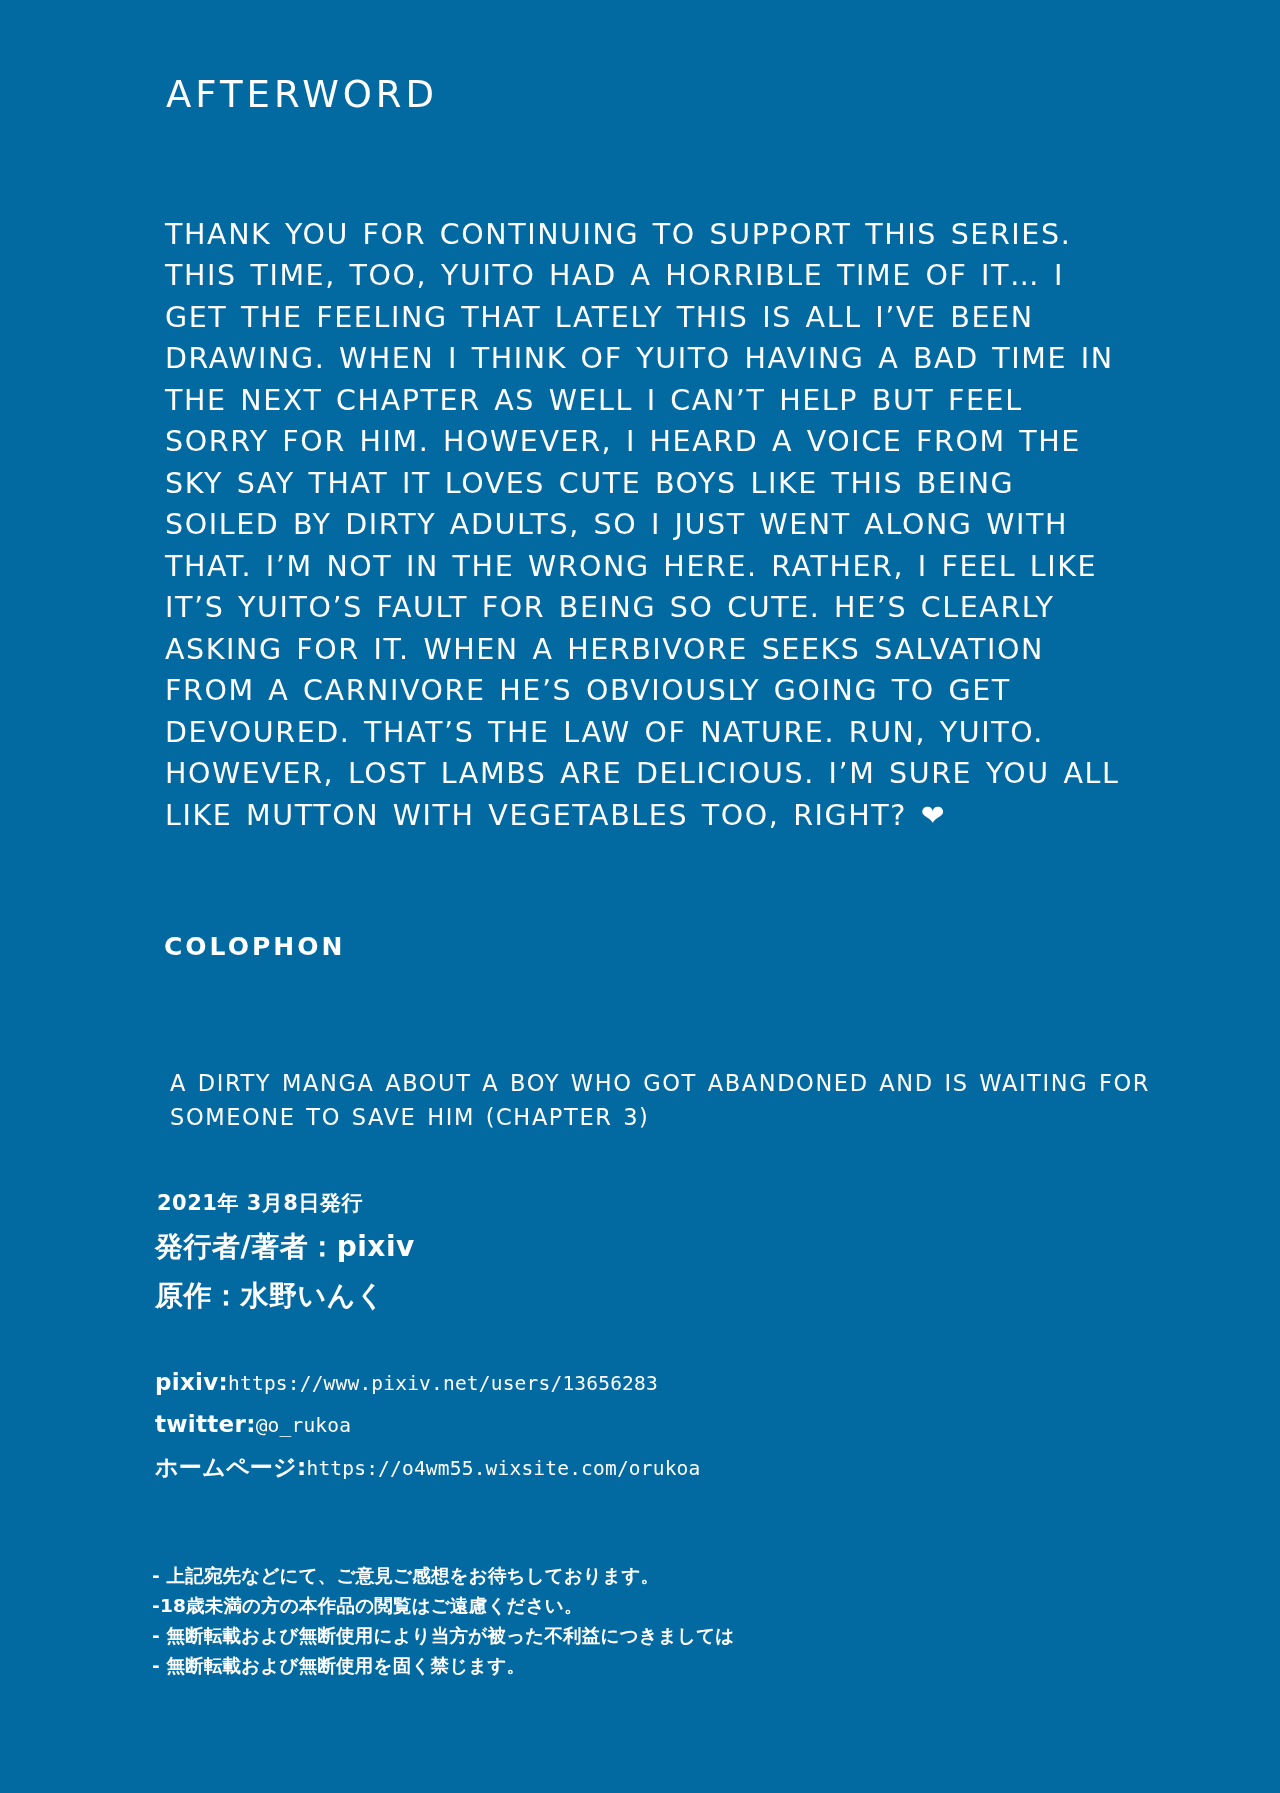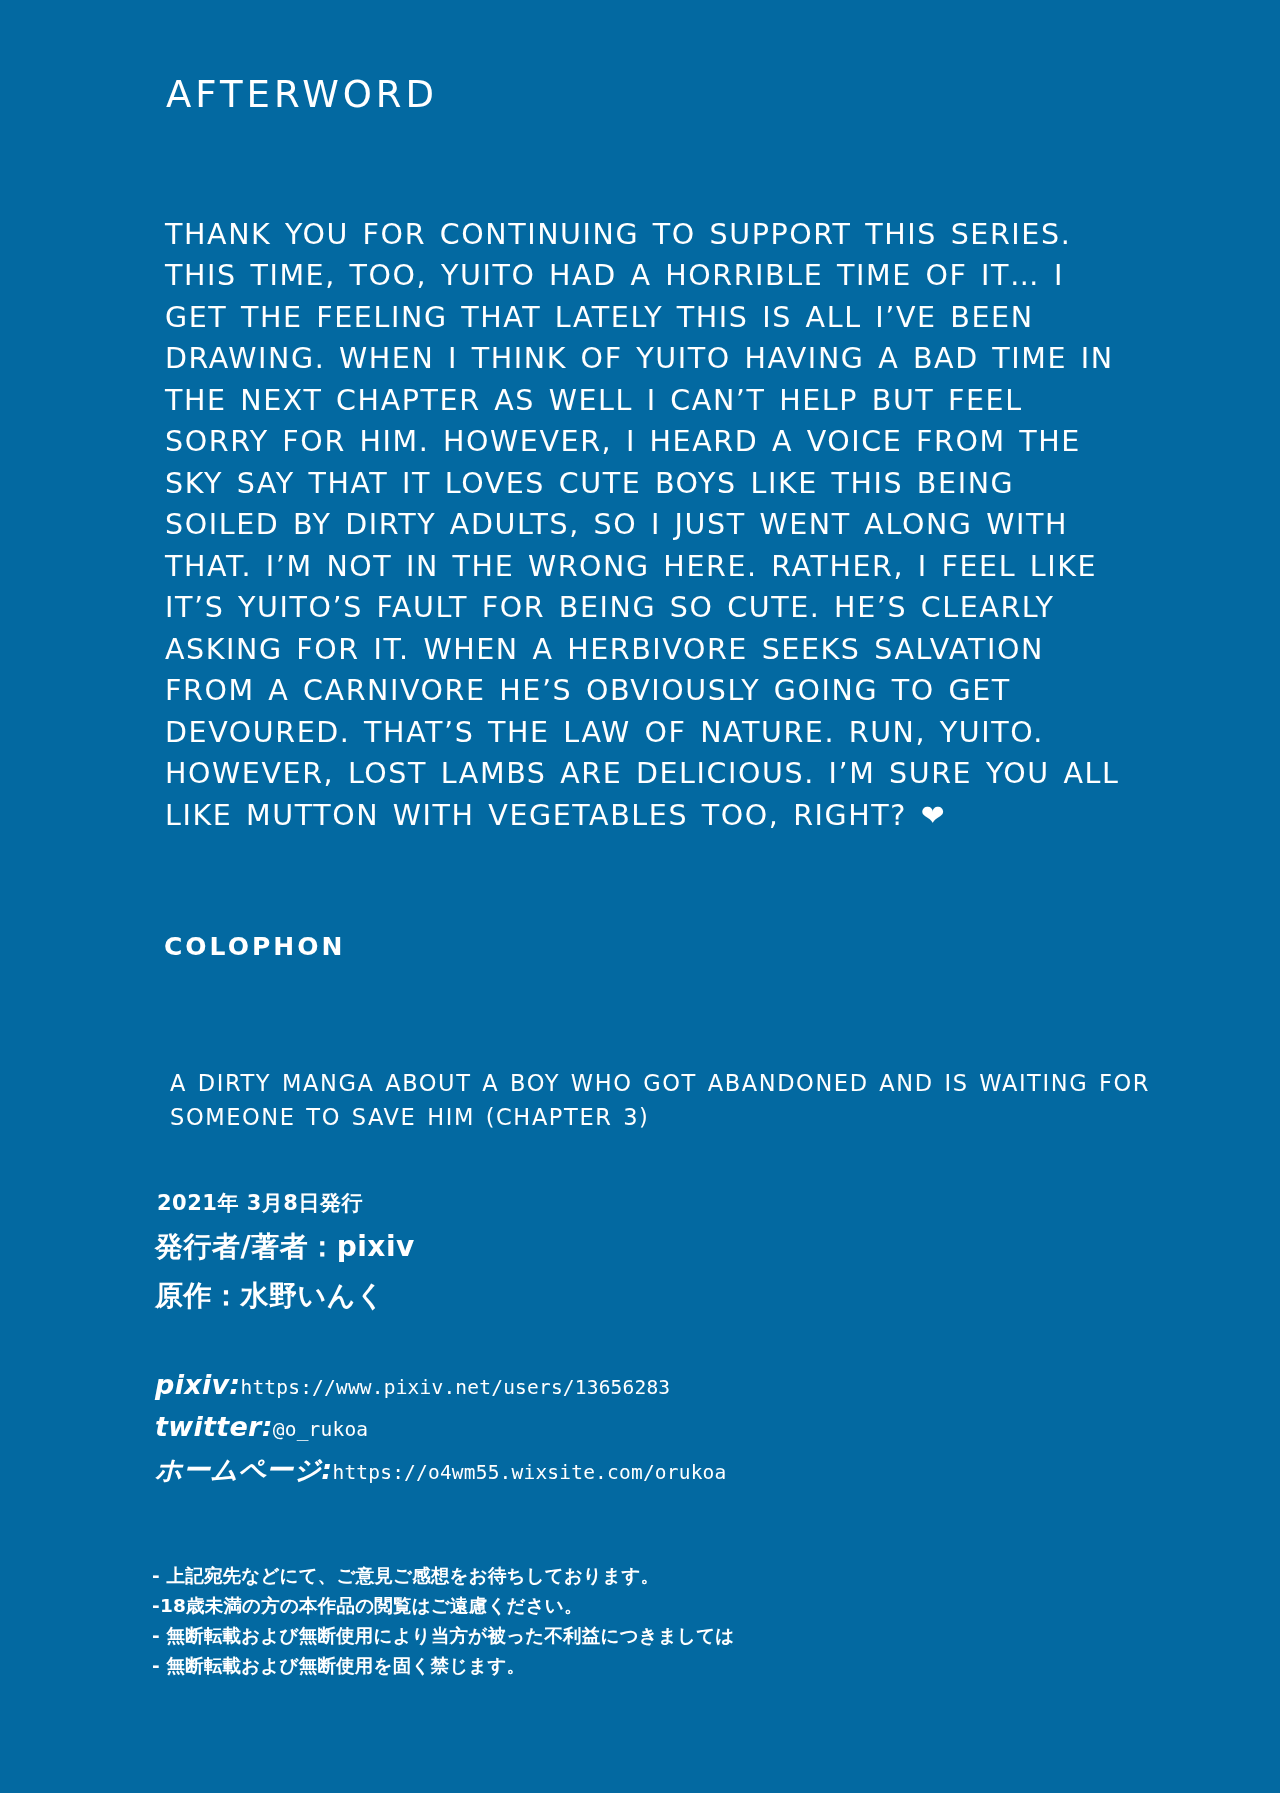--- a/index.html
+++ b/index.html
@@ -108,24 +108,23 @@
   }
 
   
   .linkrow {
     position: absolute;
     left: 155px;
     white-space: nowrap;
     color: #ffffff;
   }
   .linkrow .lbl {
-    font-size: 27px;
+    font-size: 23px;
     font-weight: 700;
     letter-spacing: 0.3px;
-    font-style: italic;
   }
   .linkrow .val {
     font-family: "DejaVu Sans Mono", monospace;
     font-size: 19.5px;
     letter-spacing: 0.2px;
   }
   #link-pixiv { top: 1369px; }
   #link-twitter { top: 1411px; }
   #link-homepage { top: 1452px; }
 

